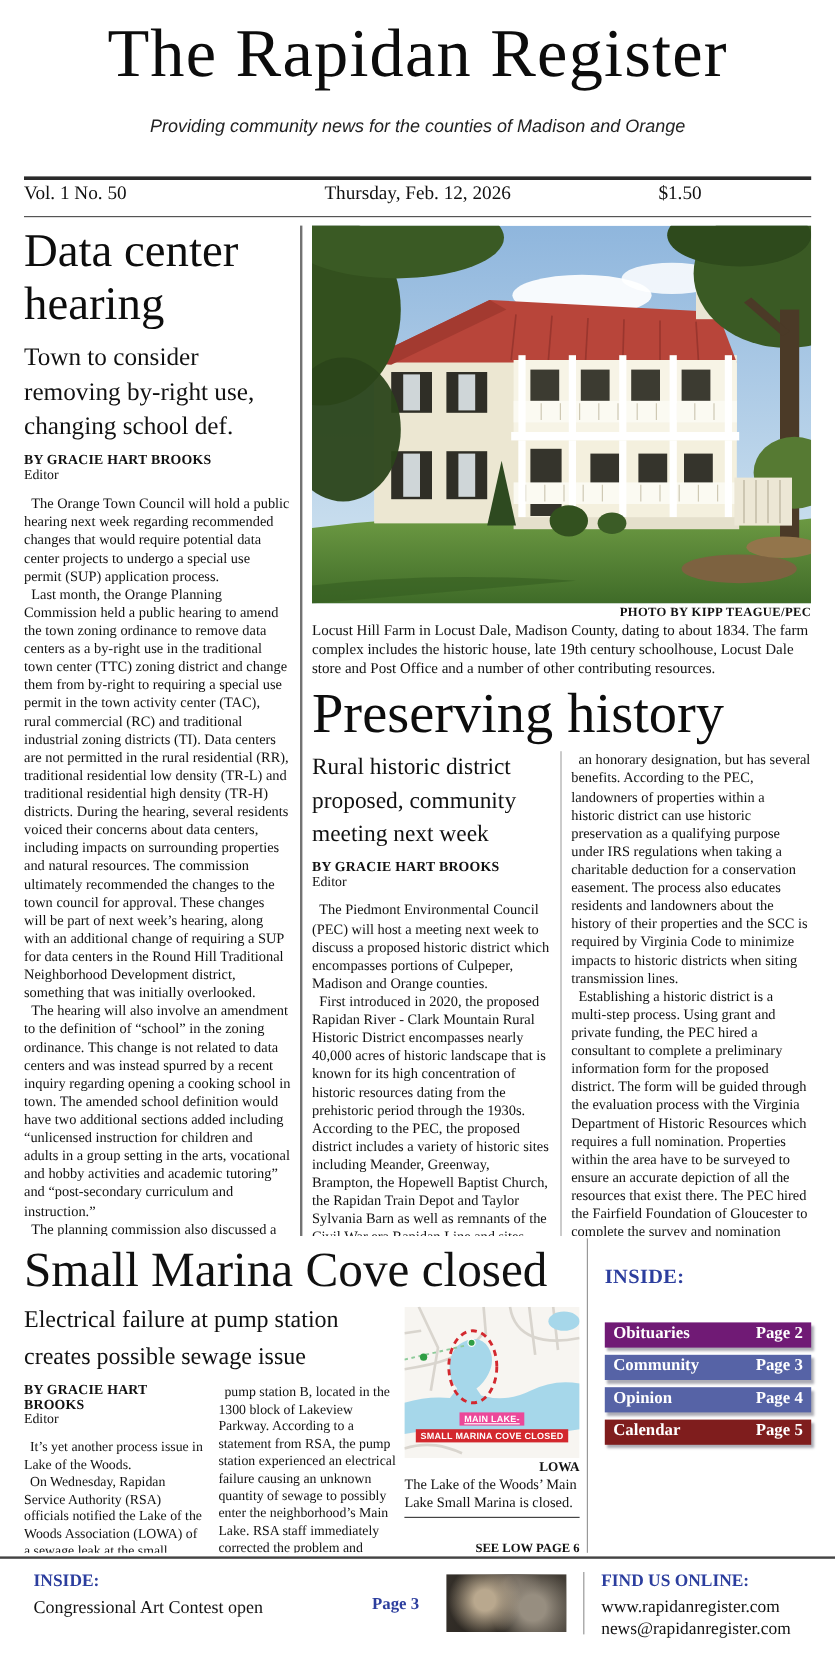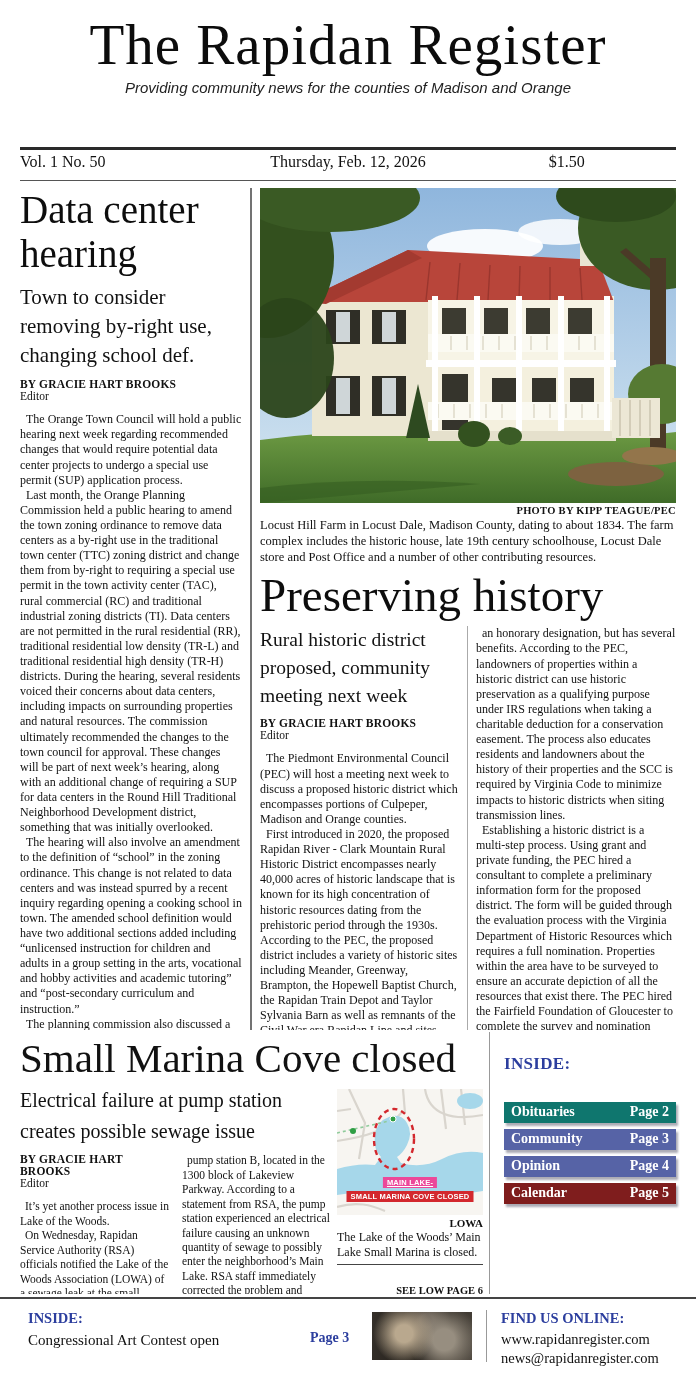--- a/index.html
+++ b/index.html
@@ -5,21 +5,21 @@
   * { margin:0; padding:0; box-sizing:border-box; }
   html,body { background:#e8e8e8; }
   .page{
     position:relative; width:696px; height:1392px; margin:0 auto;
     background:#ffffff; color:#111; overflow:hidden;
     font-family:"Liberation Serif","DejaVu Serif",serif;
   }
   
   .mast{ position:absolute; top:14px; left:0; width:100%; text-align:center; }
   .mast-title{ font-size:57px; font-weight:400; line-height:1.1; letter-spacing:1px; color:#0c0c0c; }
-  .mast-tag{ margin-top:2px; font-family:"Liberation Sans","DejaVu Sans",sans-serif; font-style:italic; font-size:15px; color:#222; }
+  .mast-tag{ margin-top:20px; font-family:"Liberation Sans","DejaVu Sans",sans-serif; font-style:italic; font-size:15px; color:#222; }
   .rule-thick{ position:absolute; left:20px; right:20px; top:147px; height:3px; background:#2a2a2a; }
   .infobar{ position:absolute; left:20px; right:20px; top:153px; display:flex; align-items:center; font-size:16px; }
   .infobar>div{ flex:1; }
   .infobar .c{ text-align:center; }
   .infobar .r{ text-align:center; }
   .rule-thin{ position:absolute; left:20px; right:20px; top:180px; height:1px; background:#555; }
 
   
   .main{ position:absolute; top:188px; left:20px; width:656px; height:842px; display:flex; }
   .col-left{ width:232px; padding-right:8px; border-right:2px solid #737373; overflow:hidden; }
@@ -330,21 +330,21 @@
           <div class="map-credit">LOWA</div>
           <div class="map-caption">The Lake of the Woods’ Main Lake Small Marina is closed.</div>
           <div class="map-jump">SEE LOW PAGE 6</div>
         </div>
       </div>
     </div>
 
     <div class="insidebox">
       <div class="inside-title blue">INSIDE:</div>
       <div class="inside-items">
-        <div class="inside-bar" style="background:#0f766e;">
+        <div class="inside-bar" style="background:#701a75;">
           <span>Obituaries</span>
           <span>Page 2</span>
         </div>
         <div class="inside-bar" style="background:#5663a6;">
           <span>Community</span>
           <span>Page 3</span>
         </div>
         <div class="inside-bar" style="background:#5663a6;">
           <span>Opinion</span>
           <span>Page 4</span>

